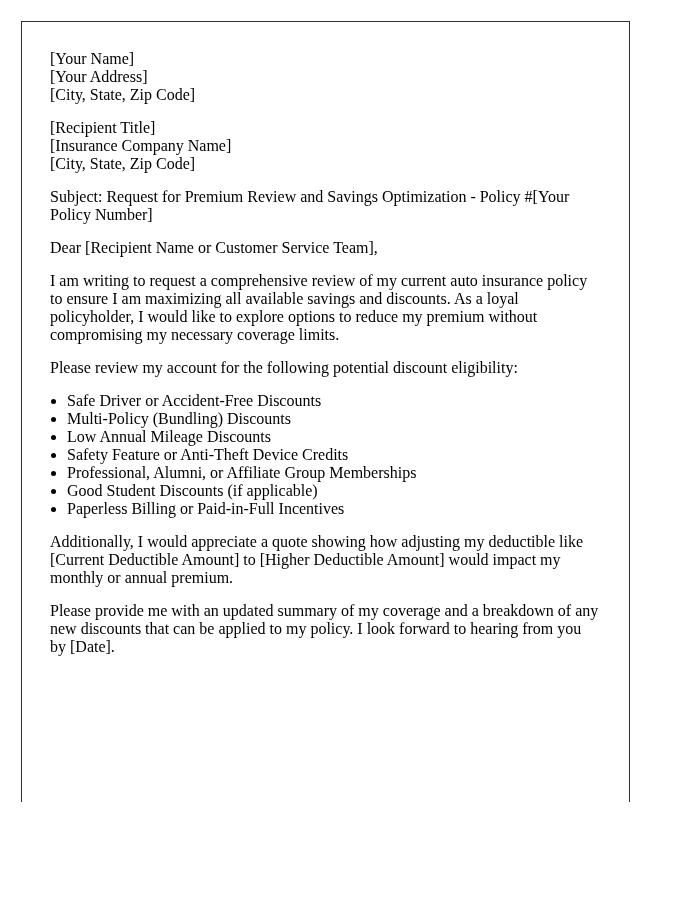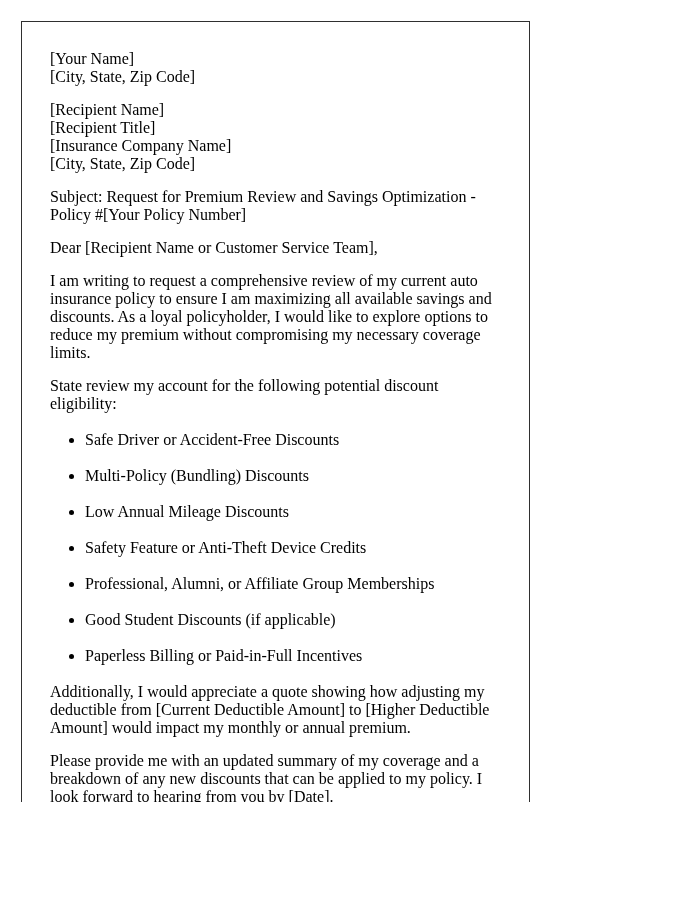--- a/index.html
+++ b/index.html
@@ -10,21 +10,21 @@
   body {
     width: 700px;
     height: 900px;
     overflow: hidden;
     position: relative;
   }
   .letter-frame {
     position: absolute;
     left: 21px;
     top: 21px;
-    width: 509px;
+    width: 609px;
     height: 781px;
     box-sizing: border-box;
     border: 1px solid #2f2f2f;
     border-bottom: none;
     padding: 13px 28px 0 28px;
     overflow: hidden;
     background: #ffffff;
     font-family: "Liberation Serif", serif;
     font-size: 16px;
     color: #000000;
@@ -35,59 +35,59 @@
   }
   .addr-line {
     display: block;
   }
   .letter-frame ul {
     margin: 15px 0;
     padding: 0 0 0 17px;
     list-style: disc outside;
   }
   .letter-frame li {
-    margin: 18px;
+    margin: 0;
     padding: 0;
     line-height: normal;
   }
 </style>
 </head>
 <body>
 
 <div class="letter-frame">
 
   <p>
     <span class="addr-line">[Your Name]</span>
+    <span class="addr-line">[Your Address]</span>
     <span class="addr-line">[City, State, Zip Code]</span>
   </p>
 
 
   <p>
-    <span class="addr-line">[Recipient Name]</span>
     <span class="addr-line">[Recipient Title]</span>
     <span class="addr-line">[Insurance Company Name]</span>
     <span class="addr-line">[City, State, Zip Code]</span>
   </p>
 
   <p>Subject: Request for Premium Review and Savings Optimization - Policy #[Your Policy Number]</p>
 
   <p>Dear [Recipient Name or Customer Service Team],</p>
 
   <p>I am writing to request a comprehensive review of my current auto insurance policy to ensure I am maximizing all available savings and discounts. As a loyal policyholder, I would like to explore options to reduce my premium without compromising my necessary coverage limits.</p>
 
-  <p>State review my account for the following potential discount eligibility:</p>
+  <p>Please review my account for the following potential discount eligibility:</p>
 
   <ul>
     <li>Safe Driver or Accident-Free Discounts</li>
     <li>Multi-Policy (Bundling) Discounts</li>
     <li>Low Annual Mileage Discounts</li>
     <li>Safety Feature or Anti-Theft Device Credits</li>
     <li>Professional, Alumni, or Affiliate Group Memberships</li>
     <li>Good Student Discounts (if applicable)</li>
     <li>Paperless Billing or Paid-in-Full Incentives</li>
   </ul>
 
-  <p>Additionally, I would appreciate a quote showing how adjusting my deductible from [Current Deductible Amount] to [Higher Deductible Amount] would impact my monthly or annual premium.</p>
+  <p>Additionally, I would appreciate a quote showing how adjusting my deductible like [Current Deductible Amount] to [Higher Deductible Amount] would impact my monthly or annual premium.</p>
 
   <p>Please provide me with an updated summary of my coverage and a breakdown of any new discounts that can be applied to my policy. I look forward to hearing from you by [Date].</p>
 
 
 </div>
 
 </body></html>

